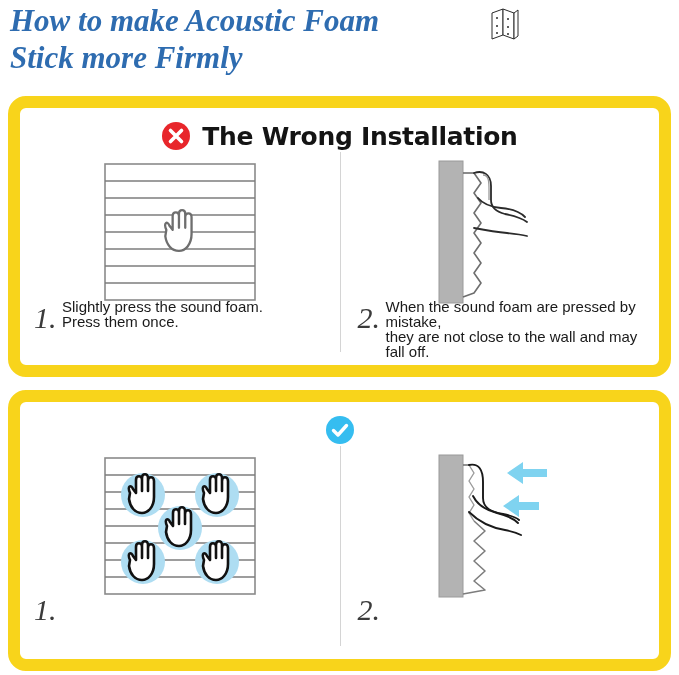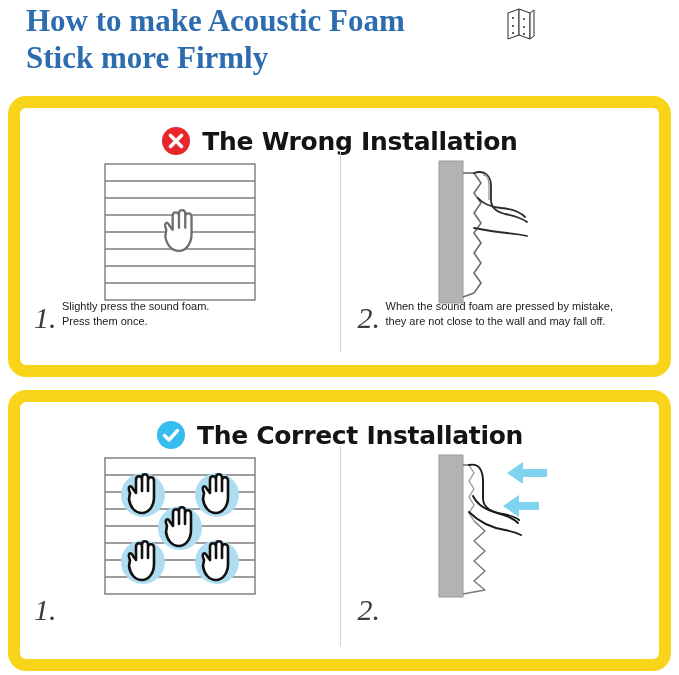--- a/index.html
+++ b/index.html
@@ -11,23 +11,24 @@
     width: 679px;
     height: 675px;
     position: relative;
     font-family: "Liberation Sans", sans-serif;
     overflow: hidden;
   }
 
   
   .header {
     position: absolute;
-    left: 16px; top: 0;
+    left: 0; top: 0;
     width: 540px;
     height: 92px;
+    font-style: italic;
   }
   .page-title {
     position: absolute;
     left: 10px;
     top: 2px;
     width: 540px;
     font-family: "Liberation Serif", serif;
     font-weight: bold;
     font-size: 31px;
     line-height: 37px;
@@ -62,21 +63,21 @@
   }
 
   
   .section-heading {
     position: absolute;
     left: 0;
     top: 8px;
     width: 100%;
     height: 40px;
     display: flex;
-    align-items: flex-end;
+    align-items: center;
     justify-content: center;
     gap: 11px;
   }
   .badge-icon {
     width: 30px;
     height: 30px;
     flex: 0 0 auto;
     display: block;
   }
   .section-title {
@@ -144,21 +145,21 @@
     font-size: 30px;
     line-height: 1;
     color: #3b3b3b;
     width: 28px;
     padding-top: 8px;
     text-align: left;
   }
   .cap-text {
     flex: 1 1 auto;
     font-family: "Liberation Sans", sans-serif;
-    font-size: 11px;
+    font-size: 15px;
     line-height: 15px;
     color: #1a1a1a;
     padding-top: 2px;
     white-space: pre-line;
   }
   
   #card-wrong .cap-text { padding-top: 6px; }
   #card-wrong .cap-num  { padding-top: 10px; }
 </style>
 </head>
@@ -250,21 +251,20 @@
 </div>
 
 <div class="card" id="card-correct">
   <div class="card-inner">
 
     <div class="section-heading">
       <svg class="badge-icon" viewBox="0 0 30 30">
         <circle cx="15" cy="15" r="14" fill="#35BDF0"></circle>
         <path d="M8.5 15.5 L13 20 L21.5 10.5" stroke="#ffffff" stroke-width="3.4" fill="none" stroke-linecap="round" stroke-linejoin="round"></path>
       </svg>
-      <span class="section-title">The Correct Installation</span>
     </div>
 
     <div class="col-divider"></div>
 
     <div class="figures">
       <div class="fig-left">
         <svg class="fig-svg" width="176" height="152" viewBox="0 0 176 152">
           <rect x="13" y="8" width="150" height="136" fill="#ffffff" stroke="#8a8a8a" stroke-width="1.6"></rect>
           <g stroke="#7d7d7d" stroke-width="1.4">
             <line x1="13" y1="25" x2="163" y2="25"></line>

